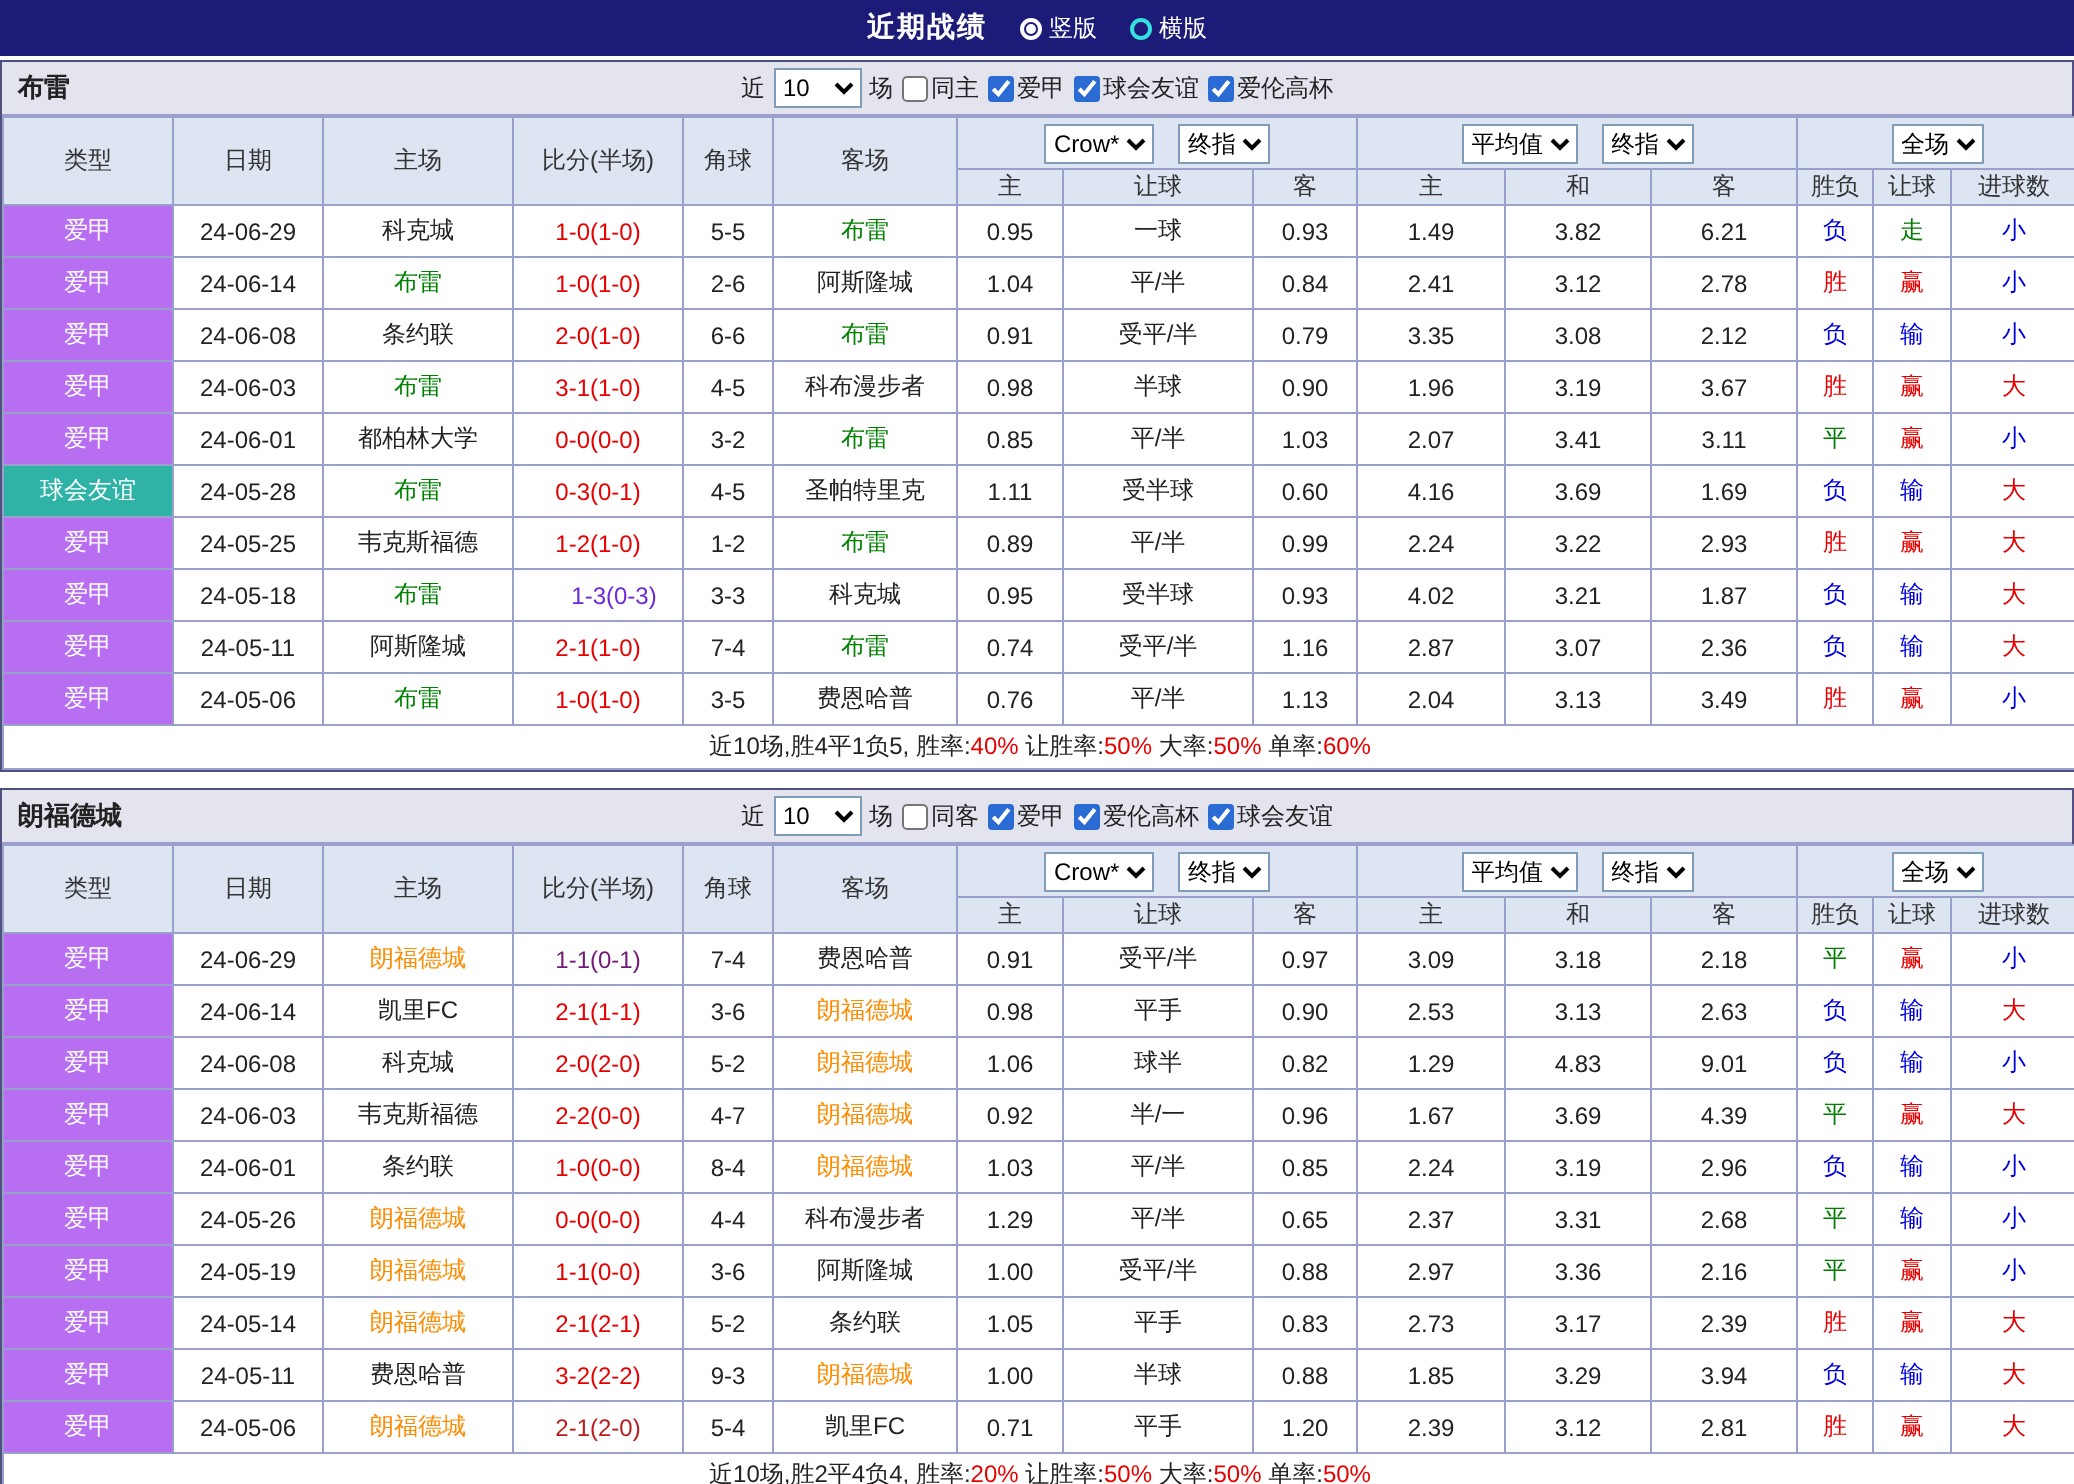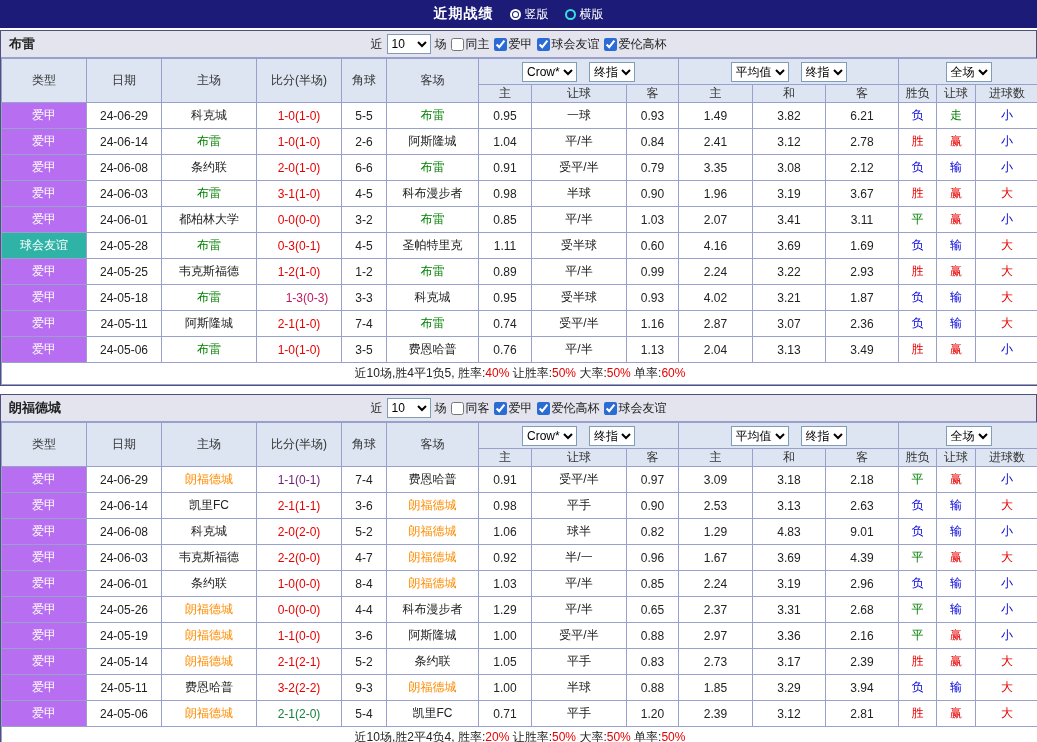--- a/index.html
+++ b/index.html
@@ -244,21 +244,21 @@
           <td>3.22</td>
           <td>2.93</td>
           <td style="color: rgb(230, 0, 0);">胜</td>
           <td style="color: rgb(230, 0, 0);">赢</td>
           <td style="color: rgb(230, 0, 0);">大</td>
         </tr>
         <tr>
           <td style="background: rgb(183, 110, 240); color: rgb(255, 255, 255);">爱甲</td>
           <td>24-05-18</td>
           <td style="color: rgb(0, 128, 0);">布雷</td>
-          <td style="color: #be185d; padding-left: 16px;">1-3(0-3)</td>
+          <td style="color: #6d28d9; padding-left: 16px;">1-3(0-3)</td>
           <td>3-3</td>
           <td>科克城</td>
           <td>0.95</td>
           <td>受半球</td>
           <td>0.93</td>
           <td>4.02</td>
           <td>3.21</td>
           <td>1.87</td>
           <td style="color: rgb(0, 0, 221);">负</td>
           <td style="color: rgb(0, 0, 221);">输</td>
@@ -542,21 +542,21 @@
           <td>3.29</td>
           <td>3.94</td>
           <td style="color: rgb(0, 0, 221);">负</td>
           <td style="color: rgb(0, 0, 221);">输</td>
           <td style="color: rgb(230, 0, 0);">大</td>
         </tr>
         <tr>
           <td style="background: rgb(183, 110, 240); color: rgb(255, 255, 255);">爱甲</td>
           <td>24-05-06</td>
           <td style="color: rgb(255, 140, 0);">朗福德城</td>
-          <td style="color: #15803d;">2-1(2-0)</td>
+          <td style="color: #b91c1c;">2-1(2-0)</td>
           <td>5-4</td>
           <td>凯里FC</td>
           <td>0.71</td>
           <td>平手</td>
           <td>1.20</td>
           <td>2.39</td>
           <td>3.12</td>
           <td>2.81</td>
           <td style="color: rgb(230, 0, 0);">胜</td>
           <td style="color: rgb(230, 0, 0);">赢</td>

